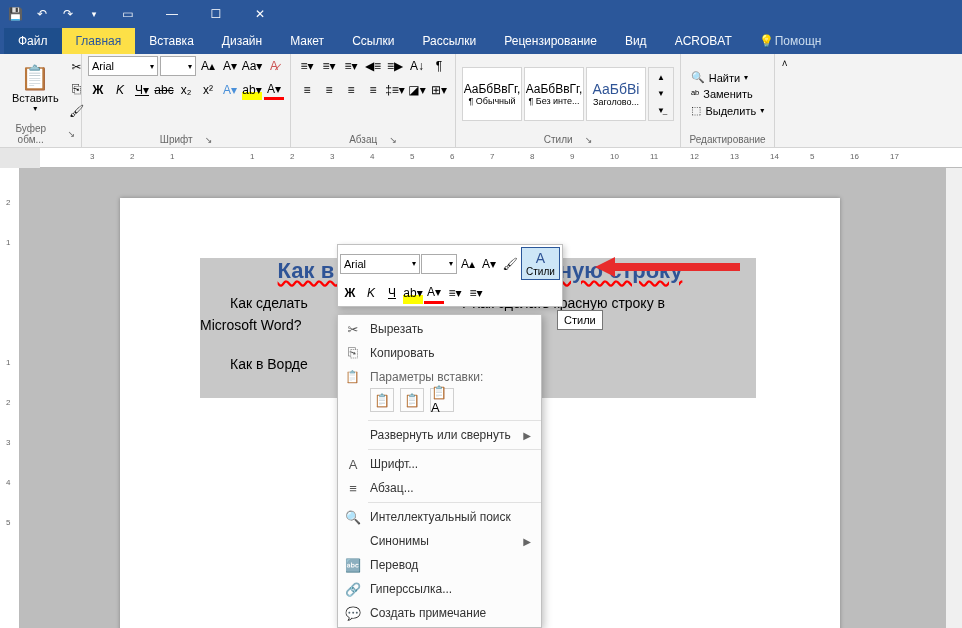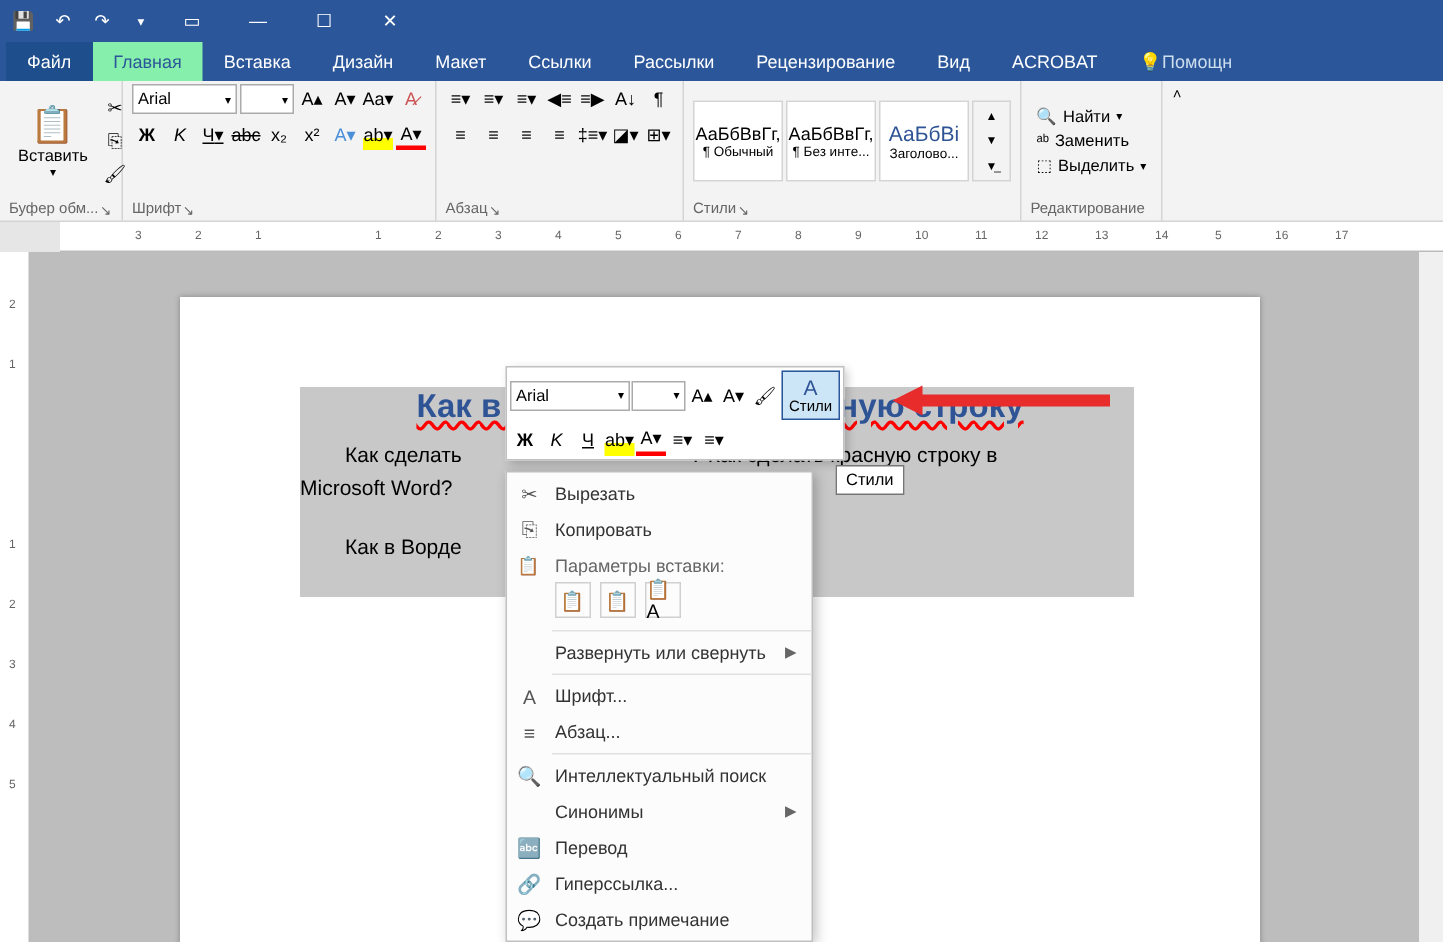--- a/index.html
+++ b/index.html
@@ -5,26 +5,26 @@
 * { box-sizing: border-box; margin: 0; padding: 0; font-family: 'Segoe UI', Tahoma, sans-serif; }
 body { width: 962px; height: 628px; background: #fff; overflow: hidden; position: relative; font-size: 12px; }
 .titlebar { height: 28px; background: #2b579a; color: #fff; display: flex; align-items: center; padding: 0 4px; }
 .titlebar .qat { display: flex; gap: 2px; align-items: center; }
 .titlebar .qat .qbtn { width: 24px; height: 24px; display: flex; align-items: center; justify-content: center; cursor: pointer; }
 .titlebar .title { flex: 1; text-align: center; font-size: 12px; }
 .titlebar .wincontrols { display: flex; }
 .titlebar .wincontrols .wbtn { width: 44px; height: 28px; display: flex; align-items: center; justify-content: center; cursor: pointer; }
 .ribbontabs { height: 26px; background: #2b579a; display: flex; align-items: stretch; padding-left: 4px; }
 .ribbontabs .rtab { padding: 0 14px; display: flex; align-items: center; color: #fff; font-size: 12px; cursor: pointer; }
-.ribbontabs .rtab.active { background: #86efac; color: #2b579a; }
+.ribbontabs .rtab.active { background: #fde047; color: #2b579a; }
 .ribbontabs .rtab.file { background: #1e4e8c; }
 .ribbon { height: 94px; background: #f3f3f3; border-bottom: 1px solid #d4d4d4; display: flex; }
 .rgroup { border-right: 1px solid #d4d4d4; padding: 2px 6px 0 6px; display: flex; flex-direction: column; }
 .rgroup .body { flex: 1; display: flex; align-items: center; gap: 2px; }
-.rgroup .label { font-size: 10px; color: #666; text-align: center; padding: 2px 0; display: flex; align-items: center; gap: 1px; }
+.rgroup .label { font-size: 10px; color: #666; text-align: center; padding: 2px 0; display: flex; justify-content: center; align-items: center; gap: 12px; }
 .rgroup .label .launcher { font-size: 9px; color: #666; cursor: pointer; }
 .bigbtn { display: flex; flex-direction: column; align-items: center; padding: 4px 6px; cursor: pointer; font-size: 11px; }
 .row { display: flex; align-items: center; gap: 2px; }
 .col { display: flex; flex-direction: column; gap: 2px; }
 .fontname { width: 70px; height: 20px; border: 1px solid #ababab; background: #fff; font-size: 11px; padding: 0 3px; display: flex; align-items: center; justify-content: space-between; }
 .fontsize { width: 36px; height: 20px; border: 1px solid #ababab; background: #fff; font-size: 11px; padding: 0 3px; display: flex; align-items: center; justify-content: space-between; }
 .smbtn { width: 20px; height: 20px; display: inline-flex; align-items: center; justify-content: center; cursor: pointer; font-size: 12px; }
 .stylebox { width: 60px; height: 54px; border: 1px solid #d4d4d4; background: #fff; display: flex; flex-direction: column; align-items: center; justify-content: center; padding: 2px; cursor: pointer; font-size: 10px; }
 .stylebox .preview { font-size: 12px; }
 .editing-col { display: flex; flex-direction: column; gap: 4px; padding: 4px; font-size: 11px; }

